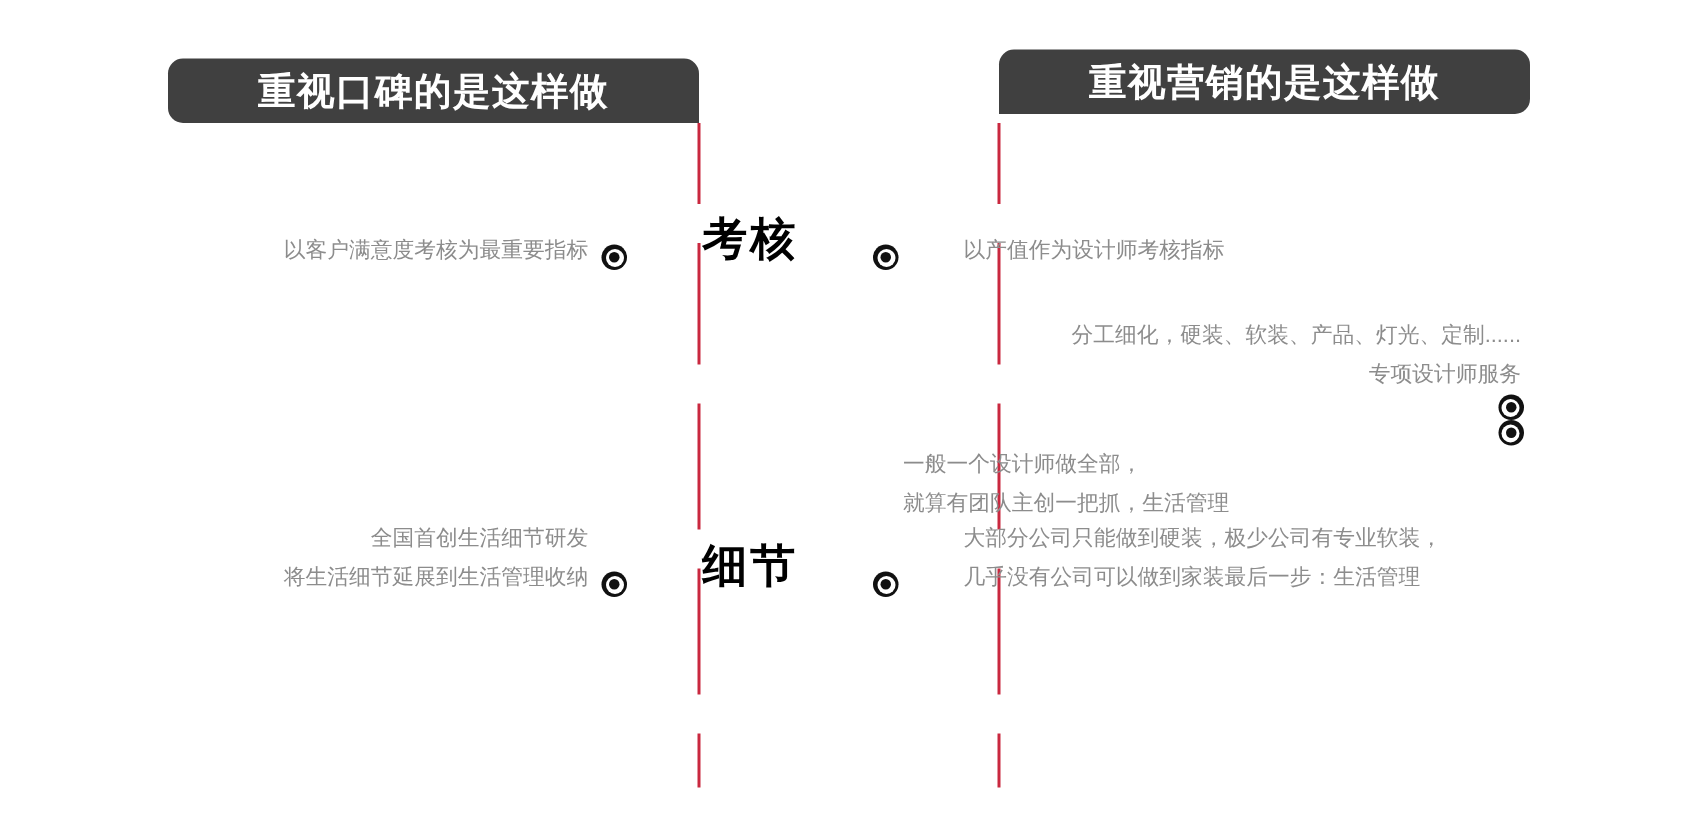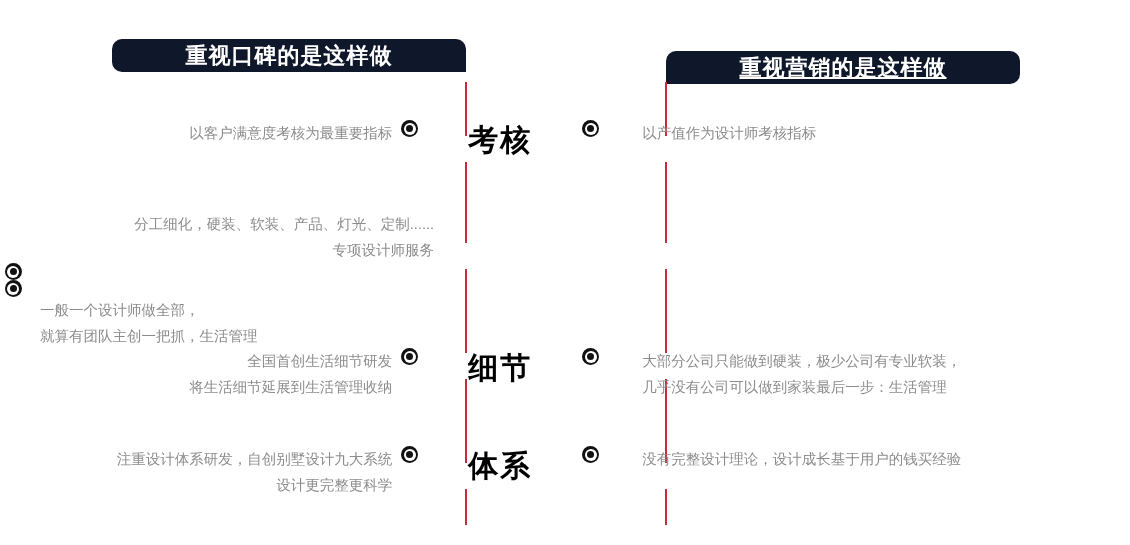--- a/index.html
+++ b/index.html
@@ -17,43 +17,42 @@
 
   .canvas {
     position: relative;
     width: 1130px;
     height: 545px;
   }
 
   
   .badge {
     position: absolute;
-    height: 33px;
-    background: #0f172a;
+    height: 43px;
+    background: #404040;
     color: #ffffff;
-    font-size: 22px;
+    font-size: 25px;
     font-weight: 700;
     letter-spacing: 1px;
     display: flex;
     align-items: center;
     justify-content: center;
     white-space: nowrap;
   }
   .badge-left {
     left: 112px;
     top: 39px;
     width: 354px;
     border-radius: 10px 10px 0 10px;
   }
   .badge-right {
     left: 666px;
-    top: 51px;
+    top: 33px;
     width: 354px;
     border-radius: 10px 10px 10px 0;
-    text-decoration: underline;
   }
 
   
   .rail {
     position: absolute;
     width: 2px;
     background: #c9283f;
     top: 82px;
     height: 443px;
   }
@@ -69,25 +68,25 @@
   }
   .rail-gap.left  { left: 464px; }
   .rail-gap.right { left: 664px; }
 
   
   .row {
     position: absolute;
     left: 0;
     width: 1020px;
     display: flex;
-    align-items: flex-start;
+    align-items: flex-end;
   }
   .row-1 { top: 120px; height: 60px; }
   .row-2 { top: 211px; height: 60px; flex-direction: column; }
-  .row-3 { top: 348px; height: 62px; }
+  .row-3 { top: 336px; height: 62px; }
   .row-4 { top: 446px; height: 60px; }
 
   .cell-left {
     width: 440px;
     padding-right: 6px;
     text-align: right;
     color: #8c8c8c;
     font-size: 14.5px;
     line-height: 26px;
     white-space: pre-line;
@@ -198,26 +197,14 @@
         <span class="marker"></span>
       </div>
     <div class="center-label">细节</div>
     <div class="marker-slot">
         <span class="marker"></span>
       </div>
     <div class="cell-right">大部分公司只能做到硬装，极少公司有专业软装，
 几乎没有公司可以做到家装最后一步：生活管理</div>
   </div>
 
-  <div class="row row-4">
-    <div class="cell-left">注重设计体系研发，自创别墅设计九大系统
-设计更完整更科学</div>
-    <div class="marker-slot">
-        <span class="marker"></span>
-      </div>
-    <div class="center-label">体系</div>
-    <div class="marker-slot">
-        <span class="marker"></span>
-      </div>
-    <div class="cell-right">没有完整设计理论，设计成长基于用户的钱买经验</div>
-  </div>
 
 </div>
 
 </body></html>

